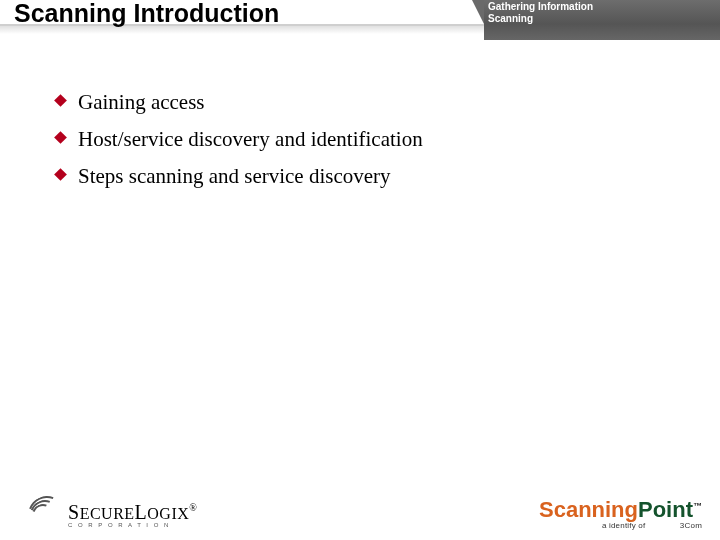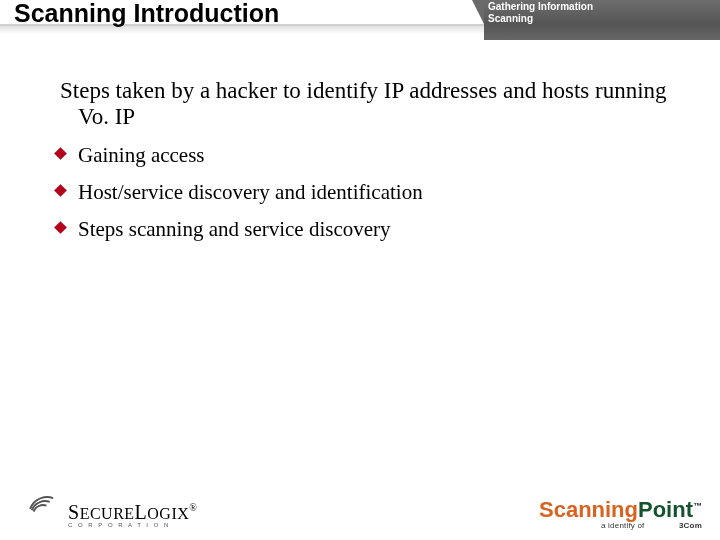--- a/index.html
+++ b/index.html
@@ -168,39 +168,36 @@
   .tp-tipping { color: #d9621e; }
   .tp-point  { color: #14532d; }
   .tp-tm { font-size: 9px; vertical-align: super; color:#222;}
   .tp-sub {
     font-family: Arial, Helvetica, sans-serif;
     font-size: 8px;
     color: #333;
     letter-spacing: 0.2px;
     margin-top: 1px;
   }
-  .tp-sub .threecom { font-weight: 700; padding-left: 32px; }
+  .tp-sub .threecom { font-weight: 400; padding-left: 32px; }
 </style>
 </head>
 <body>
 
 <div class="header">
   <div class="header-underline"></div>
   <div class="header-shadowline"></div>
   <div class="title">Scanning Introduction</div>
   <div class="breadcrumb-bar">
     <div class="breadcrumb-text"><span>Gathering Information</span>
 <span>Scanning</span></div>
   </div>
 </div>
 
 <div class="body">
-  <div class="lead">
-    <div class="lead-wrap">Steps taken by a hacker to identify IP addresses and hosts running Vo. IP</div>
-  </div>
   <ul class="bullets">
     <li>
       <span class="diamond"></span>
       <span>Gaining access</span>
     </li>
     <li>
       <span class="diamond"></span>
       <span>Host/service discovery and identification</span>
     </li>
     <li>

